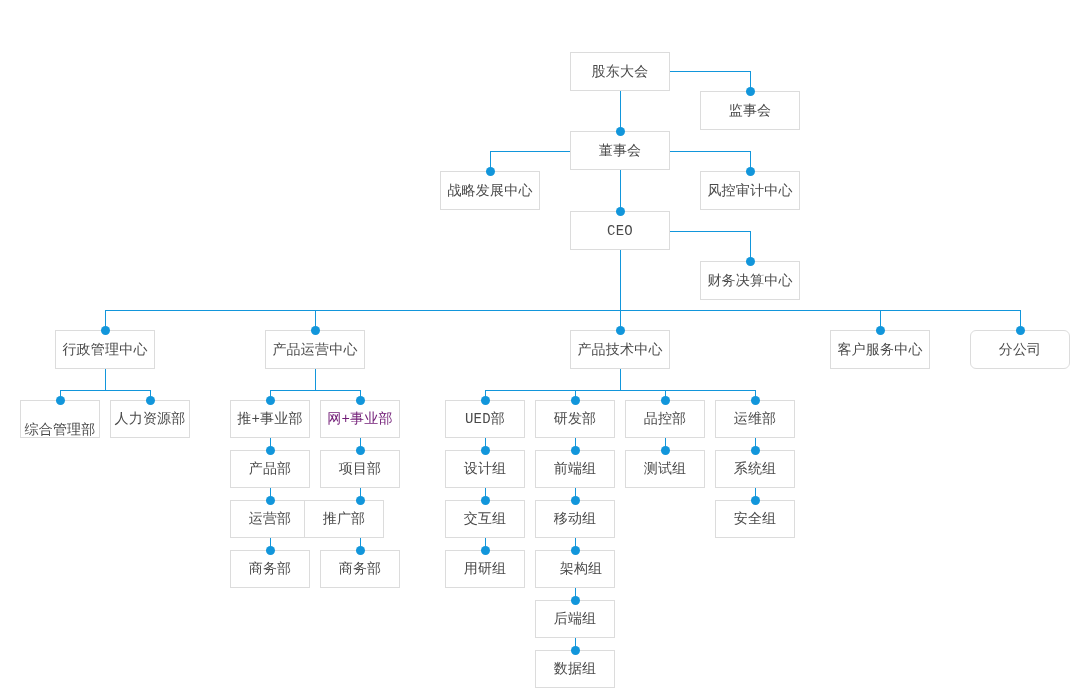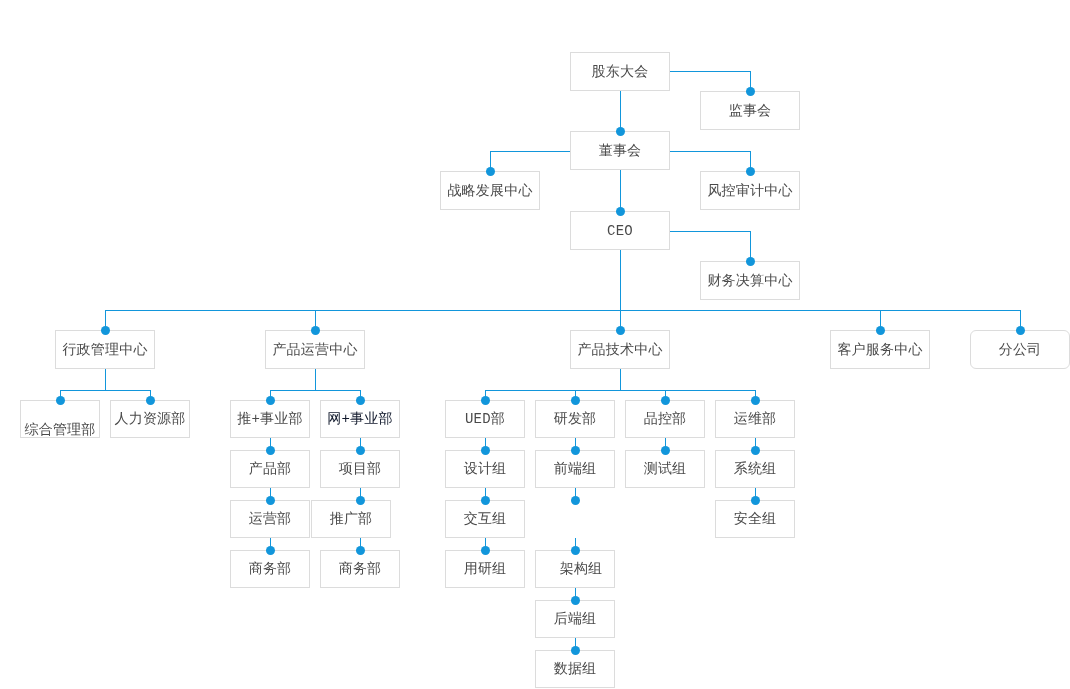--- a/index.html
+++ b/index.html
@@ -175,33 +175,33 @@
     </div>
     <div class="node small" style="left: 20px; top: 400px; width: 80px; height: 38px; border-color: rgb(220, 220, 220); color: rgb(74, 74, 74); align-items: flex-end;">
       <span>综合管理部</span>
     </div>
     <div class="node small" style="left: 110px; top: 400px; width: 80px; height: 38px; border-color: rgb(220, 220, 220); color: rgb(74, 74, 74);">
       <span>人力资源部</span>
     </div>
     <div class="node small" style="left: 230px; top: 400px; width: 80px; height: 38px; border-color: rgb(220, 220, 220); color: rgb(74, 74, 74);">
       <span>推+事业部</span>
     </div>
-    <div class="node small" style="left: 320px; top: 400px; width: 80px; height: 38px; border-color: rgb(220, 220, 220); color: #0f172a;">
+    <div class="node small" style="left: 320px; top: 400px; width: 80px; height: 38px; border-color: rgb(220, 220, 220); color: #701a75;">
       <span>网+事业部</span>
     </div>
     <div class="node small" style="left: 230px; top: 450px; width: 80px; height: 38px; border-color: rgb(220, 220, 220); color: rgb(74, 74, 74);">
       <span>产品部</span>
     </div>
     <div class="node small" style="left: 320px; top: 450px; width: 80px; height: 38px; border-color: rgb(220, 220, 220); color: rgb(74, 74, 74);">
       <span>项目部</span>
     </div>
     <div class="node small" style="left: 230px; top: 500px; width: 80px; height: 38px; border-color: rgb(220, 220, 220); color: rgb(74, 74, 74);">
       <span>运营部</span>
     </div>
-    <div class="node small" style="left: 311px; top: 500px; width: 80px; height: 38px; border-color: rgb(220, 220, 220); color: rgb(74, 74, 74);">
+    <div class="node small" style="left: 304px; top: 500px; width: 80px; height: 38px; border-color: rgb(220, 220, 220); color: rgb(74, 74, 74);">
       <span>推广部</span>
     </div>
     <div class="node small" style="left: 230px; top: 550px; width: 80px; height: 38px; border-color: rgb(220, 220, 220); color: rgb(74, 74, 74);">
       <span>商务部</span>
     </div>
     <div class="node small" style="left: 320px; top: 550px; width: 80px; height: 38px; border-color: rgb(220, 220, 220); color: rgb(74, 74, 74);">
       <span>商务部</span>
     </div>
     <div class="node small" style="left: 445px; top: 400px; width: 80px; height: 38px; border-color: rgb(220, 220, 220); color: rgb(74, 74, 74);">
       <span>UED部</span>
@@ -222,20 +222,23 @@
       <span>前端组</span>
     </div>
     <div class="node small" style="left: 625px; top: 450px; width: 80px; height: 38px; border-color: rgb(220, 220, 220); color: rgb(74, 74, 74);">
       <span>测试组</span>
     </div>
     <div class="node small" style="left: 715px; top: 450px; width: 80px; height: 38px; border-color: rgb(220, 220, 220); color: rgb(74, 74, 74);">
       <span>系统组</span>
     </div>
     <div class="node small" style="left: 445px; top: 500px; width: 80px; height: 38px; border-color: rgb(220, 220, 220); color: rgb(74, 74, 74);">
       <span>交互组</span>
+    </div>
+    <div class="node small" style="left: 535px; top: 500px; width: 80px; height: 38px; border-color: rgb(220, 220, 220); color: rgb(74, 74, 74);">
+      <span>移动组</span>
     </div>
     <div class="node small" style="left: 715px; top: 500px; width: 80px; height: 38px; border-color: rgb(220, 220, 220); color: rgb(74, 74, 74);">
       <span>安全组</span>
     </div>
     <div class="node small" style="left: 445px; top: 550px; width: 80px; height: 38px; border-color: rgb(220, 220, 220); color: rgb(74, 74, 74);">
       <span>用研组</span>
     </div>
     <div class="node small" style="left: 535px; top: 550px; width: 80px; height: 38px; border-color: rgb(220, 220, 220); color: rgb(74, 74, 74); padding-left: 12px;">
       <span>架构组</span>
     </div>

